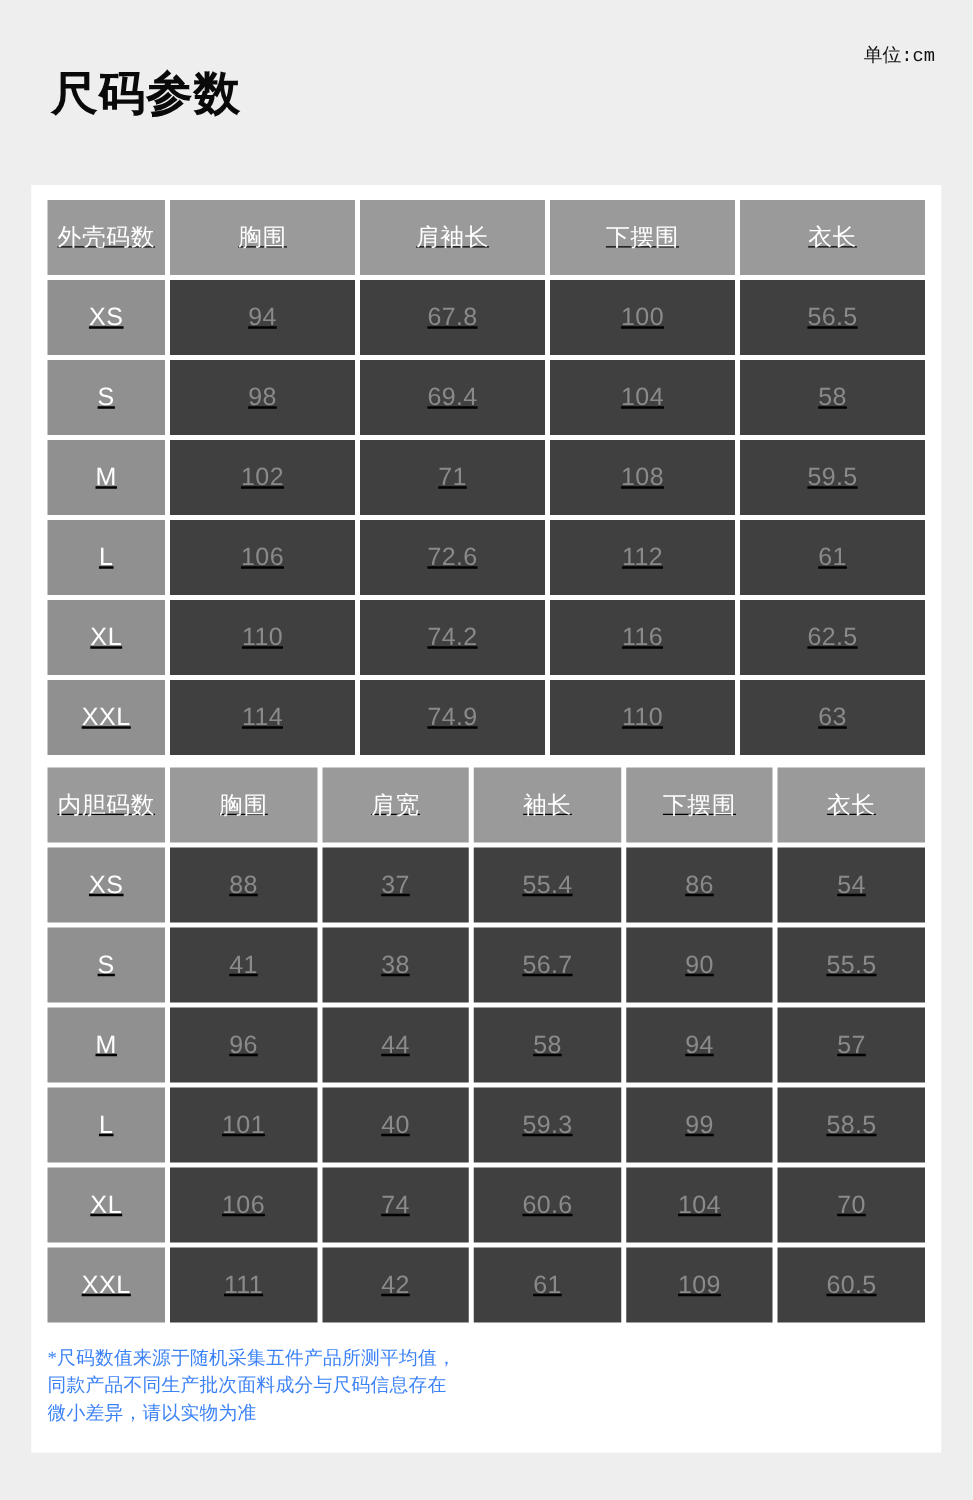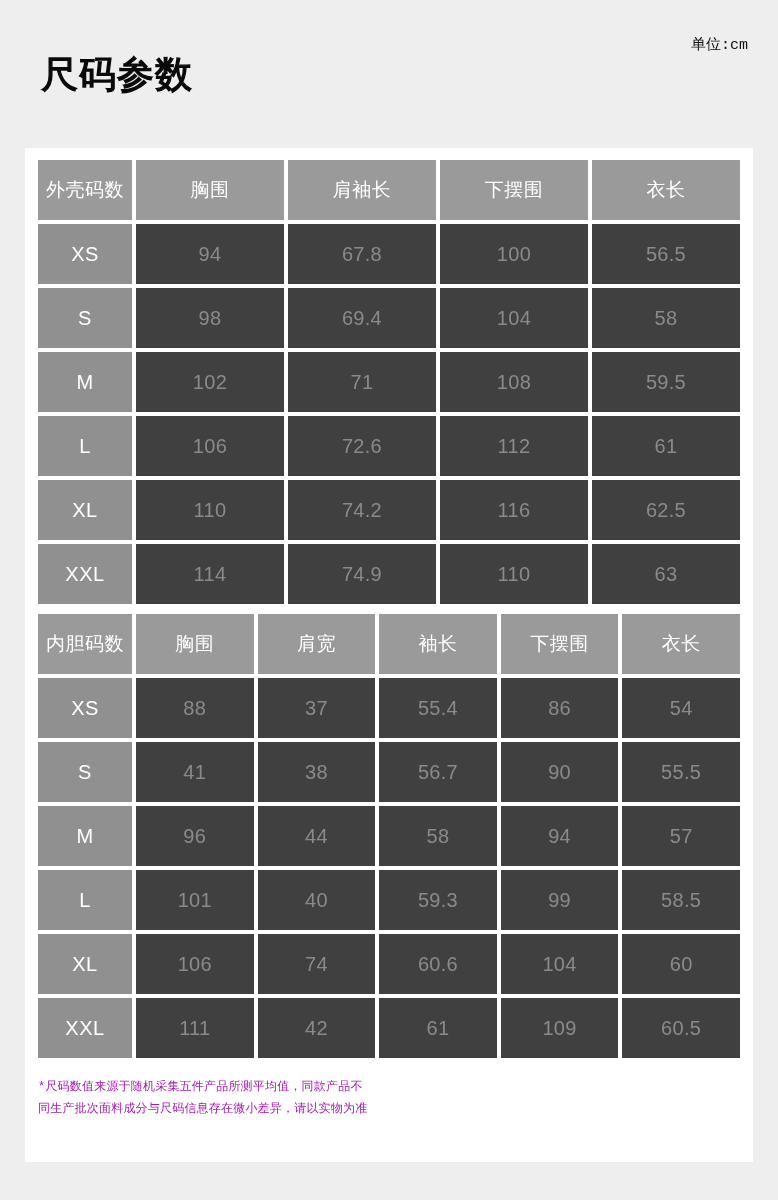--- a/index.html
+++ b/index.html
@@ -58,20 +58,21 @@
     background: #ffffff;
     padding: 8px 9px 10px 9px;
   }
 
   
   .size-table {
     width: 100%;
     border-collapse: separate;
     border-spacing: 4px 4px;
     table-layout: fixed;
+    text-decoration: underline;
   }
 
   .size-table.table-shell { margin-bottom: 2px; }
   .size-table.table-liner { margin-top: 2px; }
 
   .size-table th,
   .size-table td {
     height: 60px;
     text-align: center;
     vertical-align: middle;
@@ -109,25 +110,25 @@
 
   
   .notes {
     display: flex;
     gap: 10px;
     padding: 14px 4px 0 4px;
   }
 
   .note {
     width: 50%;
-    font-size: 12px;
+    font-size: 15px;
     line-height: 22px;
-    color: #a21caf;
+    color: #3b82f6;
     letter-spacing: 0.2px;
-    font-family: Liberation Mono, monospace;
+    font-family: Liberation Serif, serif;
   }
 
   .note:first-child { padding-right: 18px; }
 </style>
 </head>
 <body>
 
 <div class="page">
 
   <div class="header">
@@ -251,21 +252,21 @@
             <td class="value-cell">59.3</td>
             <td class="value-cell">99</td>
             <td class="value-cell">58.5</td>
           </tr>
           <tr>
             <td class="size-cell">XL</td>
             <td class="value-cell">106</td>
             <td class="value-cell">74</td>
             <td class="value-cell">60.6</td>
             <td class="value-cell">104</td>
-            <td class="value-cell">60</td>
+            <td class="value-cell">70</td>
           </tr>
           <tr>
             <td class="size-cell">XXL</td>
             <td class="value-cell">111</td>
             <td class="value-cell">42</td>
             <td class="value-cell">61</td>
             <td class="value-cell">109</td>
             <td class="value-cell">60.5</td>
           </tr>
         </tbody>

